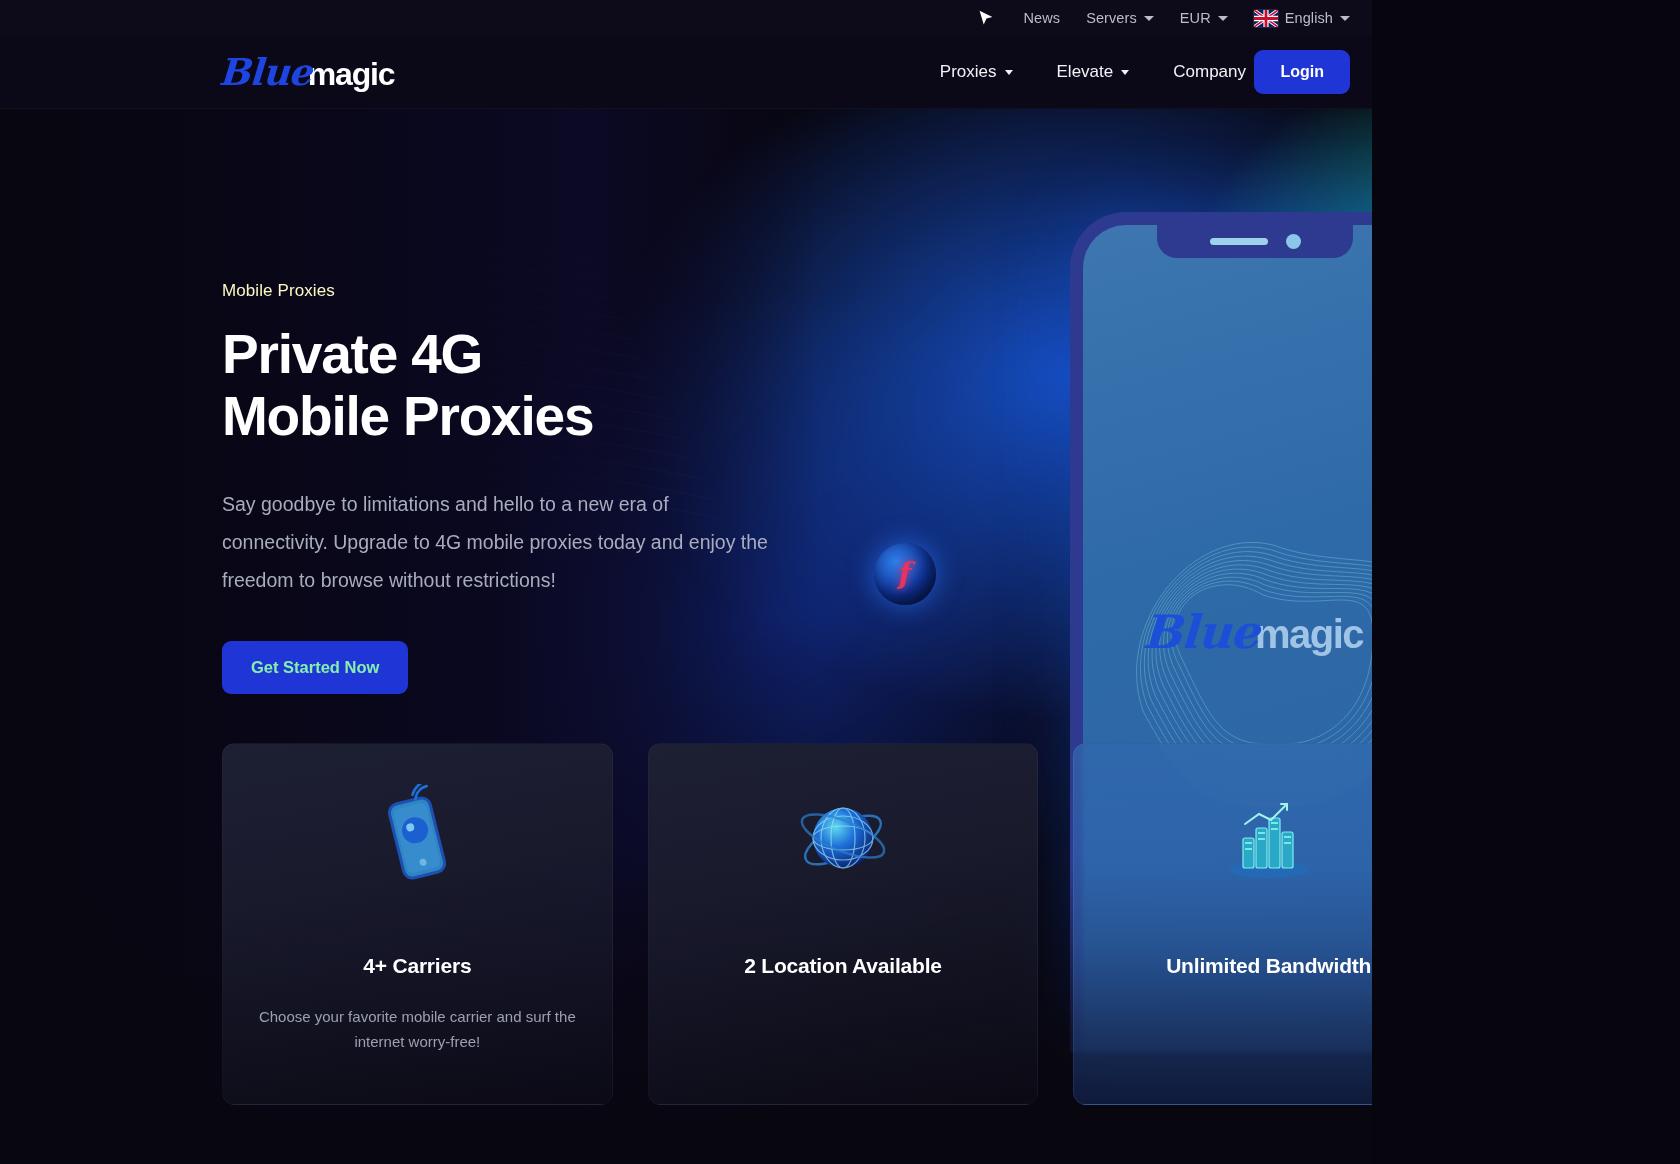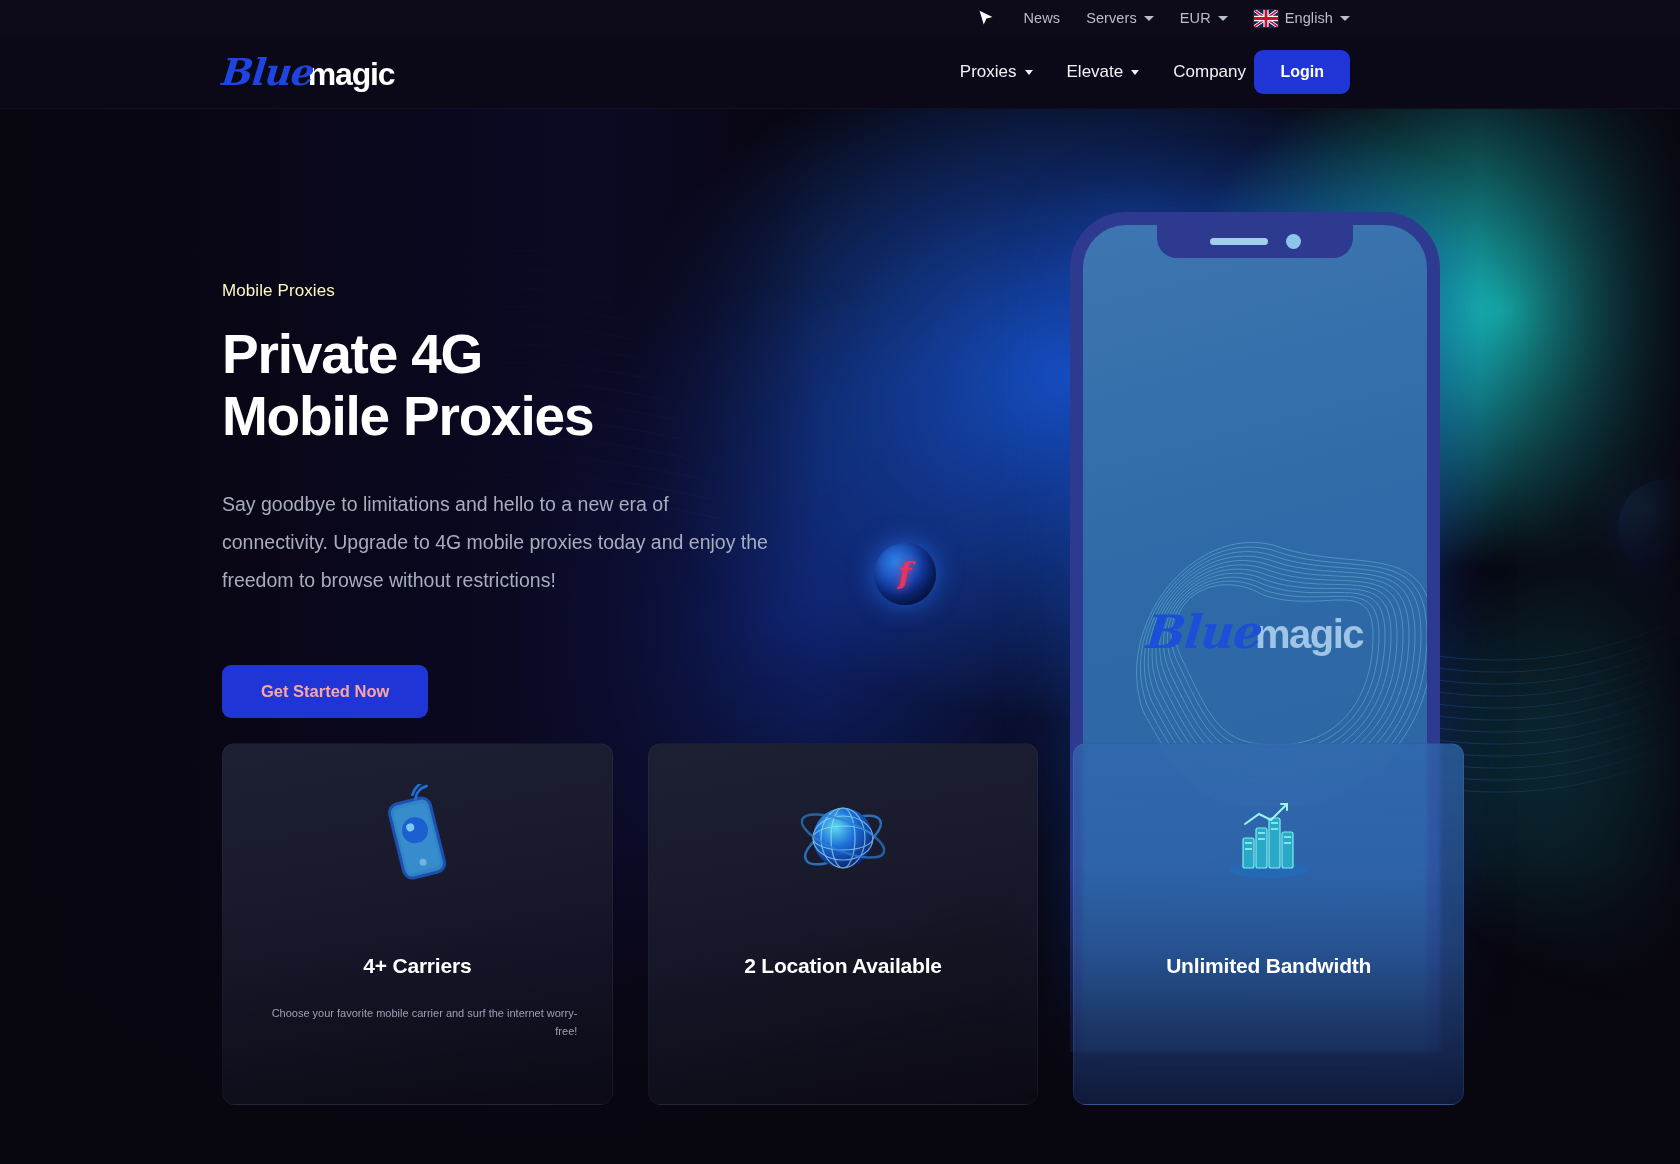--- a/index.html
+++ b/index.html
@@ -2,21 +2,21 @@
 <html><head>
 <meta charset="utf-8">
 <style>
   * { box-sizing: border-box; margin: 0; padding: 0; }
   html, body {
     width: 1680px; height: 1164px;
     background: #07060f;
     font-family: "Liberation Sans", sans-serif;
     overflow: hidden;
   }
-  .page { position: relative; width: 1680px; height: 1164px; background: #08060f; overflow: hidden; }
+  .page { position: relative; width: 1372px; height: 1164px; background: #08060f; overflow: hidden; }
 
   
   .topbar {
     position: absolute; top: 0; left: 0; width: 1680px; height: 35px;
     background: #0d0a1a;
     display: flex; align-items: center; justify-content: flex-end;
     padding-right: 330px;
     z-index: 40;
   }
   .topbar-inner { display: flex; align-items: center; gap: 26px; }
@@ -46,21 +46,21 @@
   .logo { position: absolute; left: 222px; top: 50%; transform: translateY(-50%); display: flex; align-items: baseline; }
   .logo-blue {
     font-family: "DejaVu Serif", serif; font-style: italic; font-weight: 700;
     font-size: 37px; color: #1f45e0; letter-spacing: -1px;
     transform: skewX(-6deg);
   }
   .logo-magic {
     font-family: "Liberation Sans", sans-serif; font-weight: 700; font-size: 32px;
     color: #ffffff; letter-spacing: -1.2px; margin-left: -6px;
   }
-  .nav { position: absolute; right: 330px; top: 50%; transform: translateY(-50%); display: flex; align-items: flex-start; gap: 34px; }
+  .nav { position: absolute; right: 330px; top: 50%; transform: translateY(-50%); display: flex; align-items: flex-start; gap: 44px; }
   .nav-item {
     color: #f2f3f7; font-size: 17px; display: flex; align-items: center; gap: 8px; cursor: pointer; white-space: nowrap;
   }
   .nav-item .caret { border-top-color: #f2f3f7; border-left-width: 4.5px; border-right-width: 4.5px; border-top-width: 5px; }
   .login-btn {
     position: absolute; right: 330px; top: 50%; transform: translateY(-50%);
     background: #1f35d6; color: #fff; font-weight: 700; font-size: 16px;
     padding: 13px 26px; border-radius: 9px; border: none; cursor: pointer;
     font-family: "Liberation Sans", sans-serif;
   }
@@ -154,22 +154,22 @@
   .hero-content { position: absolute; left: 222px; top: 172px; width: 600px; z-index: 10; }
   .eyebrow { color: #fef9c3; font-size: 17px; font-weight: 500; margin-bottom: 23px; letter-spacing: .1px; }
   .hero-title {
     color: #ffffff; font-size: 55px; line-height: 1.12; font-weight: 700; letter-spacing: -1.2px;
     margin-bottom: 38px; max-width: 420px;
   }
   .hero-sub {
     color: #a8adbe; font-size: 19.5px; line-height: 1.95; max-width: 555px; font-weight: 400;
   }
   .cta-btn {
-    margin-top: 66px; background: #1f35d6; color: #fca5a5; font-weight: 700; font-size: 16.5px;
-    padding: 17px 39px; border-radius: 9px; border: none; cursor: pointer;
+    margin-top: 42px; background: #1f35d6; color: #86efac; font-weight: 700; font-size: 16.5px;
+    padding: 17px 29px; border-radius: 9px; border: none; cursor: pointer;
     font-family: "Liberation Sans", sans-serif; display: inline-block;
   }
 
   
   .cards {
     position: absolute; left: 222px; top: 634px; width: 1242px;
     display: flex; gap: 35px; z-index: 20;
   }
   .card {
     position: relative; width: 395px; height: 362px; border-radius: 13px;
@@ -179,21 +179,21 @@
     padding-top: 40px; overflow: hidden;
   }
   .card.highlight {
     background: linear-gradient(180deg, rgba(50,105,175,.72) 0%, rgba(45,95,170,.62) 55%, rgba(30,60,130,.38) 100%);
     backdrop-filter: blur(2px);
     border: 1px solid rgba(160,200,255,.10);
   }
   .card-icon { width: 108px; height: 108px; margin-bottom: 62px; }
   .card-title { color: #ffffff; font-size: 21px; font-weight: 700; letter-spacing: -.2px; margin-bottom: 26px; }
   .card-desc {
-    color: #9ba0b2; font-size: 11px; line-height: 1.68; text-align: right;
+    color: #9ba0b2; font-size: 15px; line-height: 1.68; text-align: center;
     max-width: 320px; font-weight: 400;
   }
   .card.highlight .card-desc { color: #d2dced; }
 </style>
 </head>
 <body>
 
 <div class="page">
 
   <div class="topbar">

